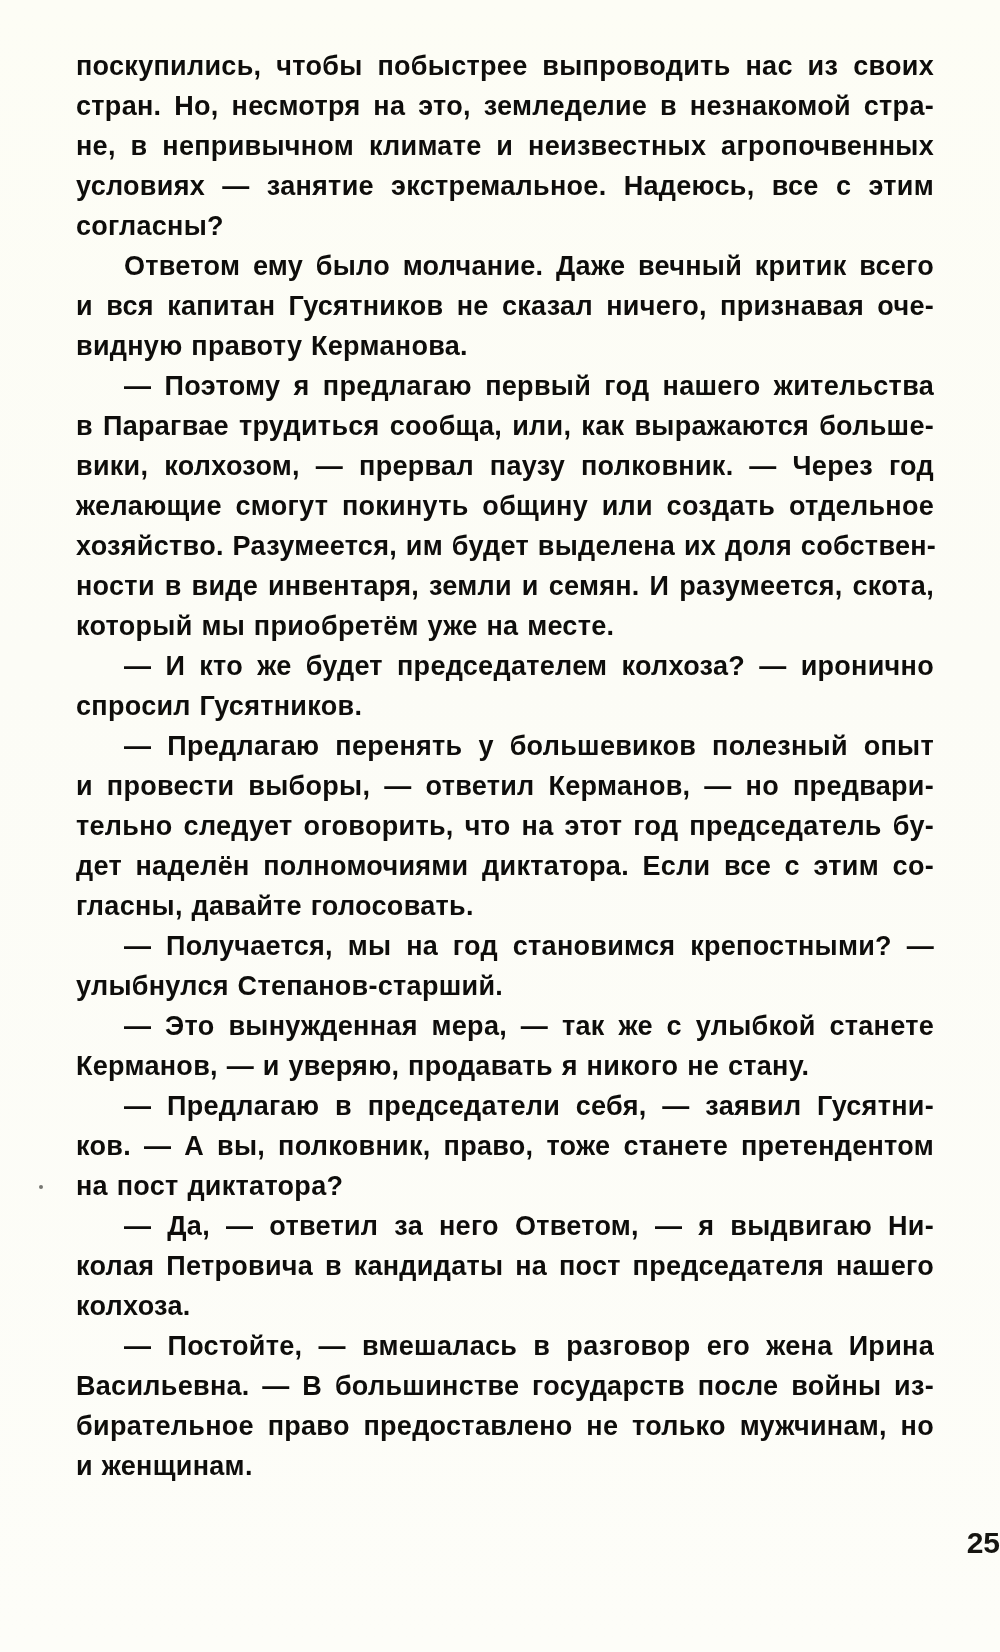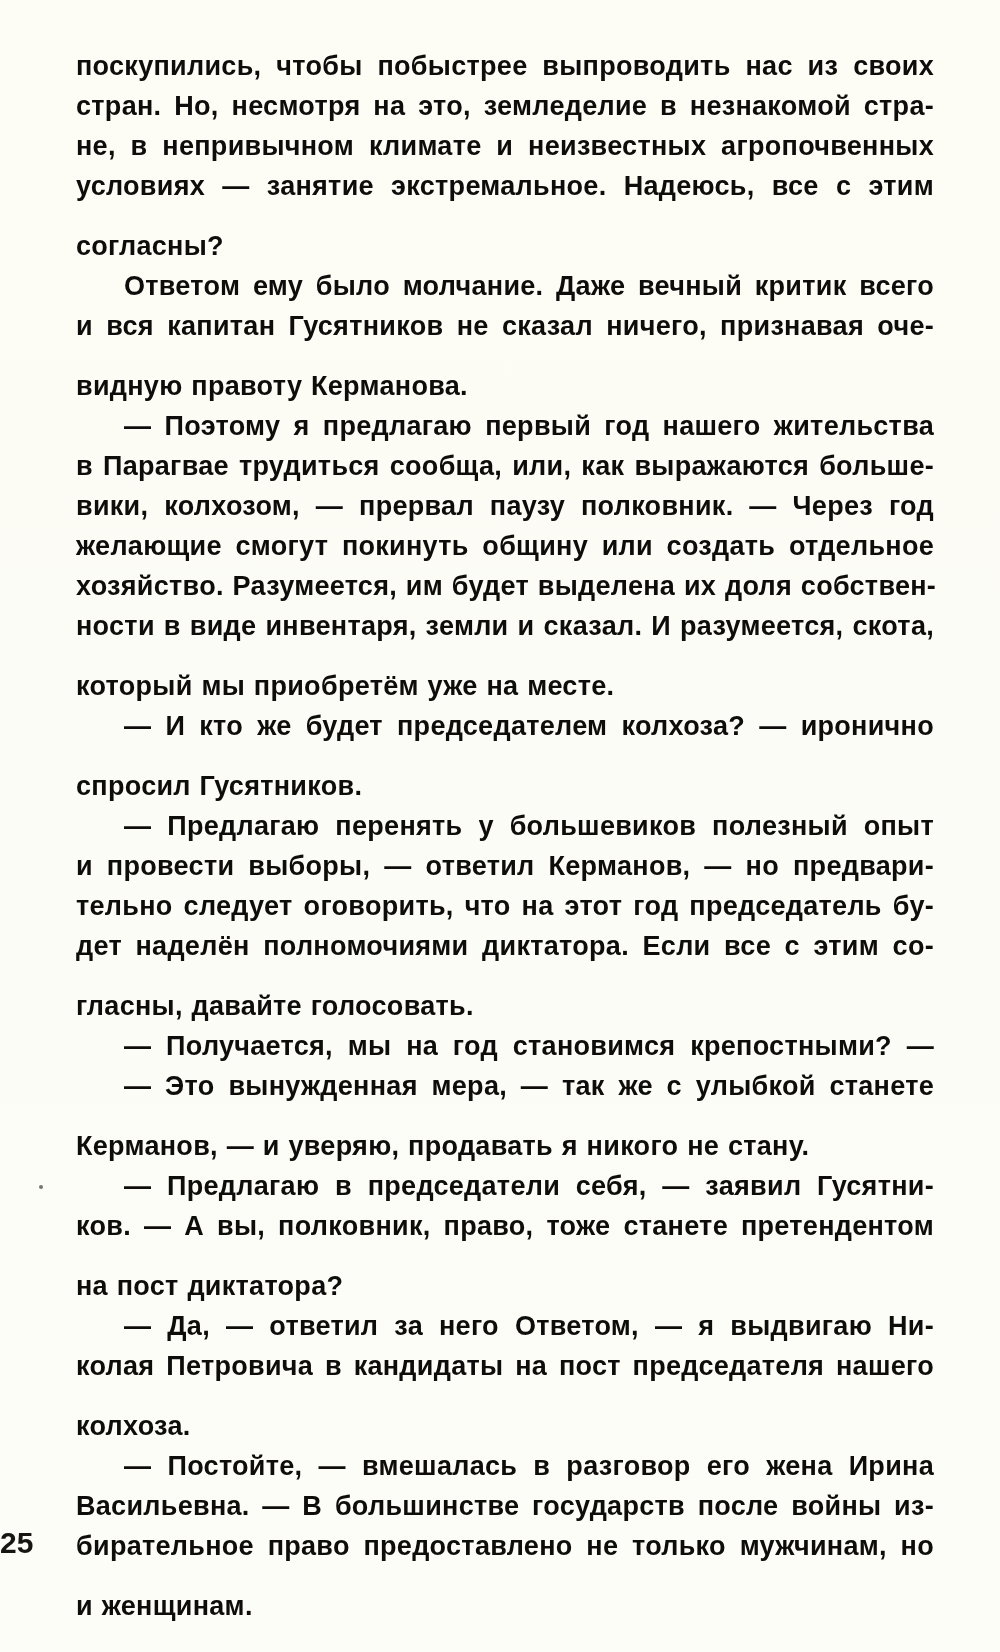--- a/index.html
+++ b/index.html
@@ -32,31 +32,30 @@
     line-height: 40px;
     height: 40px;
     text-align: justify;
     text-align-last: justify;
     letter-spacing: 0.3px;
     word-spacing: 1px;
     white-space: nowrap;
   }
   .line.last {
     text-align-last: left;
-    margin-top: 20px;
   }
   .line.indent {
     padding-left: 48px;
   }
   .page-number {
     position: absolute;
     top: 1526px;
     left: 0;
     width: 100%;
-    text-align: left;
+    text-align: right;
     font-size: 30px;
     font-weight: 700;
     color: #161511;
   }
   .speck {
     position: absolute;
     left: 39px;
     top: 1185px;
     width: 4px;
     height: 4px;
@@ -76,30 +75,31 @@
       <div class="line">условиях — занятие экстремальное. Надеюсь, все с этим</div>
       <div class="line last">согласны?</div>
       <div class="line indent">Ответом ему было молчание. Даже вечный критик всего</div>
       <div class="line">и вся капитан Гусятников не сказал ничего, признавая оче-</div>
       <div class="line last">видную правоту Керманова.</div>
       <div class="line indent">— Поэтому я предлагаю первый год нашего жительства</div>
       <div class="line">в Парагвае трудиться сообща, или, как выражаются больше-</div>
       <div class="line">вики, колхозом, — прервал паузу полковник. — Через год</div>
       <div class="line">желающие смогут покинуть общину или создать отдельное</div>
       <div class="line">хозяйство. Разумеется, им будет выделена их доля собствен-</div>
-      <div class="line">ности в виде инвентаря, земли и сказал. И разумеется, скота,</div>
+      <div class="line">ности в виде инвентаря, земли и семян. И разумеется, скота,</div>
       <div class="line last">который мы приобретём уже на месте.</div>
       <div class="line indent">— И кто же будет председателем колхоза? — иронично</div>
       <div class="line last">спросил Гусятников.</div>
       <div class="line indent">— Предлагаю перенять у большевиков полезный опыт</div>
       <div class="line">и провести выборы, — ответил Керманов, — но предвари-</div>
       <div class="line">тельно следует оговорить, что на этот год председатель бу-</div>
       <div class="line">дет наделён полномочиями диктатора. Если все с этим со-</div>
       <div class="line last">гласны, давайте голосовать.</div>
       <div class="line indent">— Получается, мы на год становимся крепостными? —</div>
+      <div class="line last">улыбнулся Степанов-старший.</div>
       <div class="line indent">— Это вынужденная мера, — так же с улыбкой станете</div>
       <div class="line last">Керманов, — и уверяю, продавать я никого не стану.</div>
       <div class="line indent">— Предлагаю в председатели себя, — заявил Гусятни-</div>
       <div class="line">ков. — А вы, полковник, право, тоже станете претендентом</div>
       <div class="line last">на пост диктатора?</div>
       <div class="line indent">— Да, — ответил за него Ответом, — я выдвигаю Ни-</div>
       <div class="line">колая Петровича в кандидаты на пост председателя нашего</div>
       <div class="line last">колхоза.</div>
       <div class="line indent">— Постойте, — вмешалась в разговор его жена Ирина</div>
       <div class="line">Васильевна. — В большинстве государств после войны из-</div>

